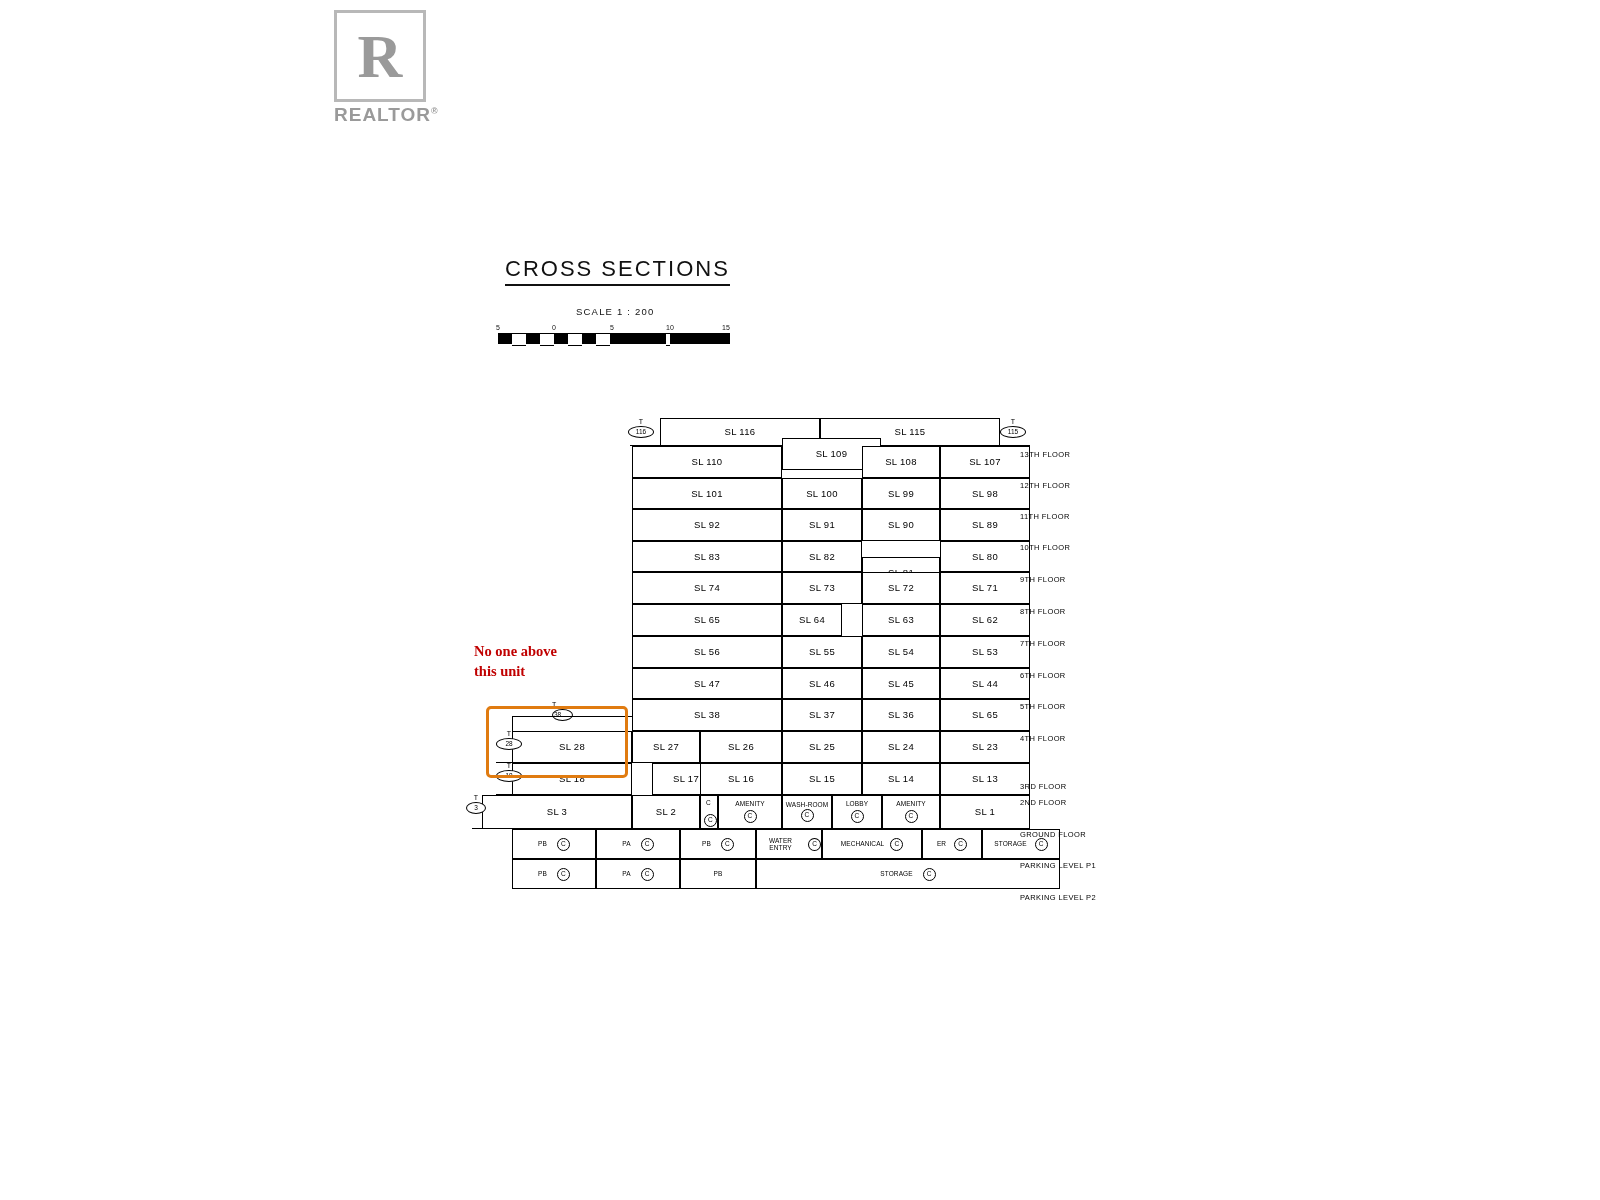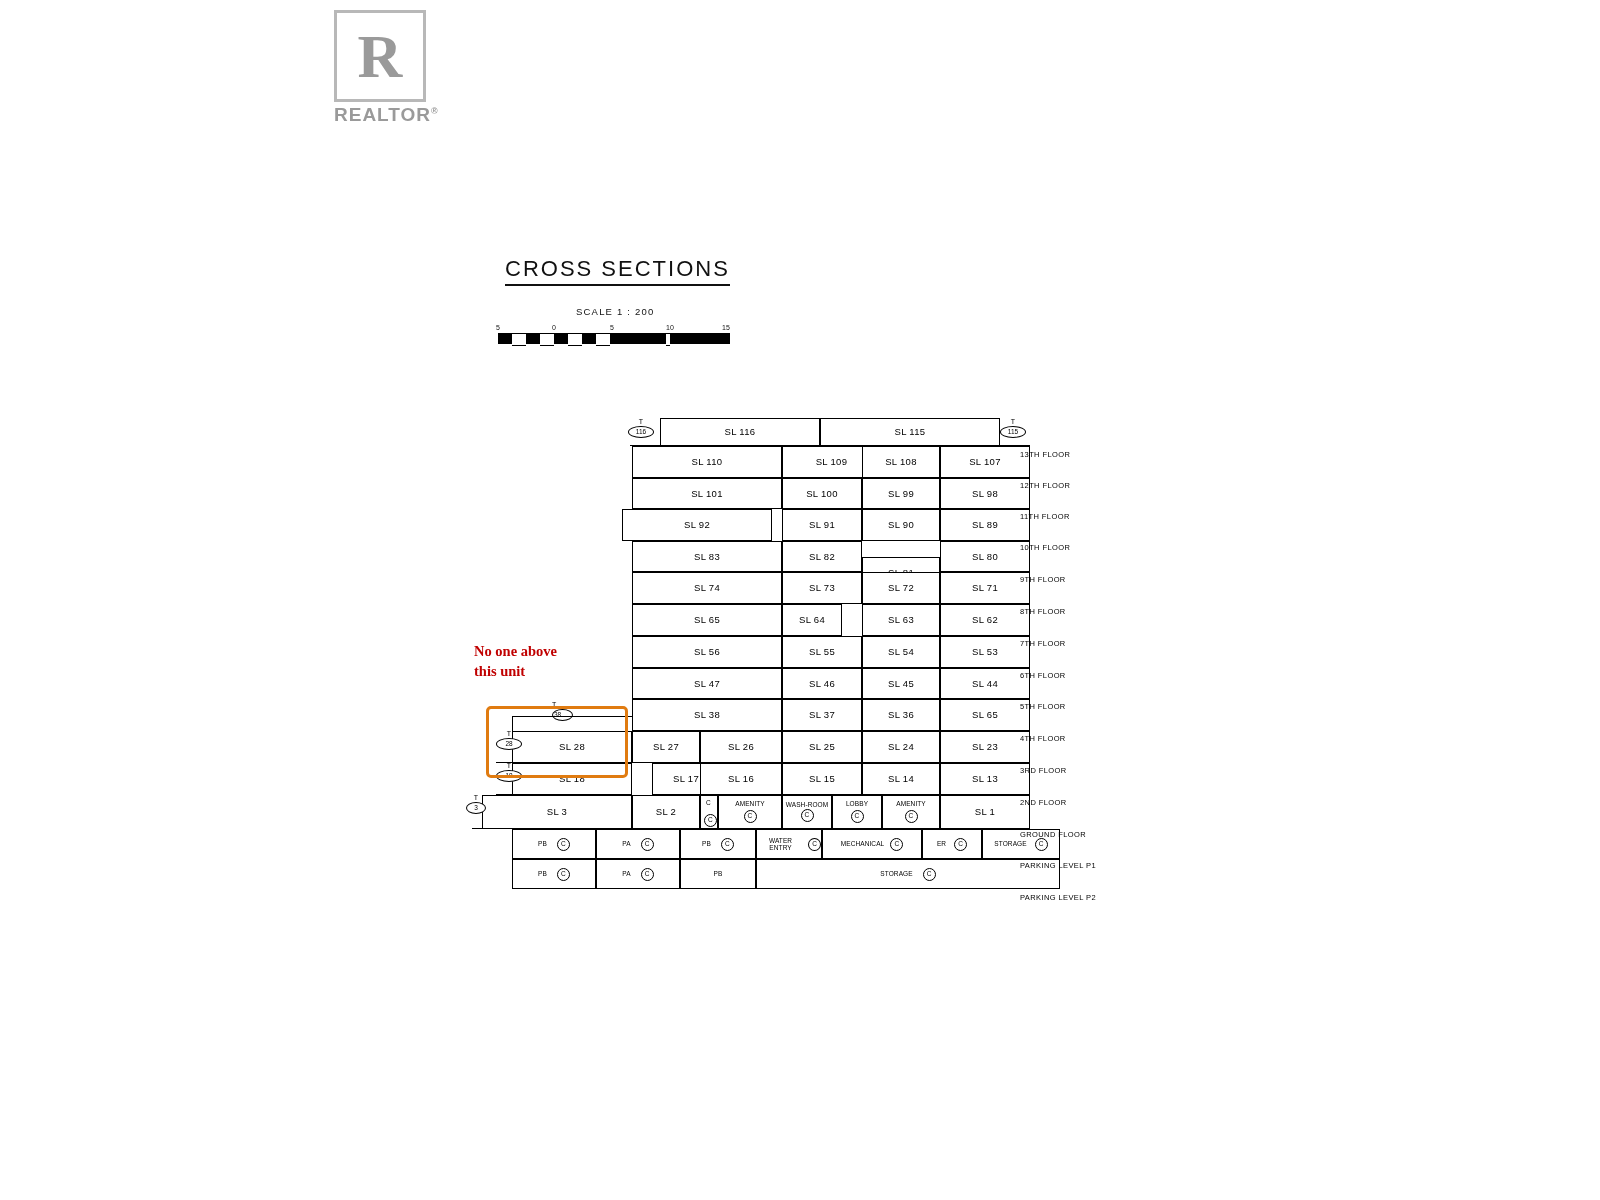--- a/index.html
+++ b/index.html
@@ -253,34 +253,34 @@
     <div class="t-mark" style="left:530px; top:0px;  width:26px;">
       <span class="t">T</span>
       <span class="oval">115</span>
     </div>
     <div class="edge-line" style="left:160px; top:27px; width:30px; height:1px;"></div>
     <div class="edge-line" style="left:530px; top:27px; width:30px; height:1px;"></div>
   </div>
 
   <div class="floor-row">
     <div class="cell" style="left:162px; top:28px; width:150px; height:32px;">SL 110</div>
-    <div class="cell" style="left:312px; top:28px; width:99px;  height:32px;">SL 109</div>
+    <div class="cell" style="left:312px; top:20px; width:99px;  height:32px;">SL 109</div>
     <div class="cell" style="left:392px; top:28px; width:78px;  height:32px;">SL 108</div>
     <div class="cell" style="left:470px; top:28px; width:90px;  height:32px;">SL 107</div>
   </div>
 
   <div class="floor-row">
     <div class="cell" style="left:162px; top:60px; width:150px; height:31px;">SL 101</div>
     <div class="cell" style="left:312px; top:60px; width:80px;  height:31px;">SL 100</div>
     <div class="cell" style="left:392px; top:60px; width:78px;  height:31px;">SL 99</div>
     <div class="cell" style="left:470px; top:60px; width:90px;  height:31px;">SL 98</div>
   </div>
 
   <div class="floor-row">
-    <div class="cell" style="left:152px; top:91px; width:150px; height:32px;">SL 92</div>
+    <div class="cell" style="left:162px; top:91px; width:150px; height:32px;">SL 92</div>
     <div class="cell" style="left:312px; top:91px; width:80px;  height:32px;">SL 91</div>
     <div class="cell" style="left:392px; top:91px; width:78px;  height:32px;">SL 90</div>
     <div class="cell" style="left:470px; top:91px; width:90px;  height:32px;">SL 89</div>
   </div>
 
   <div class="floor-row">
     <div class="cell" style="left:162px; top:123px; width:150px; height:31px;">SL 83</div>
     <div class="cell" style="left:312px; top:123px; width:80px;  height:31px;">SL 82</div>
     <div class="cell" style="left:392px; top:123px; width:78px;  height:31px;margin-top:16px;">SL 81</div>
     <div class="cell" style="left:470px; top:123px; width:90px;  height:31px;">SL 80</div>
@@ -438,21 +438,21 @@
   <div class="floor-label" style="left:550px; top:32px;">13TH FLOOR</div>
   <div class="floor-label" style="left:550px; top:63px;">12TH FLOOR</div>
   <div class="floor-label" style="left:550px; top:94px;">11TH FLOOR</div>
   <div class="floor-label" style="left:550px; top:125px;">10TH FLOOR</div>
   <div class="floor-label" style="left:550px; top:157px;">9TH FLOOR</div>
   <div class="floor-label" style="left:550px; top:189px;">8TH FLOOR</div>
   <div class="floor-label" style="left:550px; top:221px;">7TH FLOOR</div>
   <div class="floor-label" style="left:550px; top:253px;">6TH FLOOR</div>
   <div class="floor-label" style="left:550px; top:284px;">5TH FLOOR</div>
   <div class="floor-label" style="left:550px; top:316px;">4TH FLOOR</div>
-  <div class="floor-label" style="left:550px; top:348px;">3RD FLOOR</div>
+  <div class="floor-label" style="left:550px; top:364px;">3RD FLOOR</div>
   <div class="floor-label" style="left:550px; top:380px;">2ND FLOOR</div>
   <div class="floor-label" style="left:550px; top:412px;">GROUND FLOOR</div>
   <div class="floor-label" style="left:550px; top:443px;">PARKING LEVEL P1</div>
   <div class="floor-label" style="left:550px; top:475px;">PARKING LEVEL P2</div>
 </div>
 
 <div id="annotation-text">
   <div>No one above</div>
   <div>this unit</div>
 </div>

